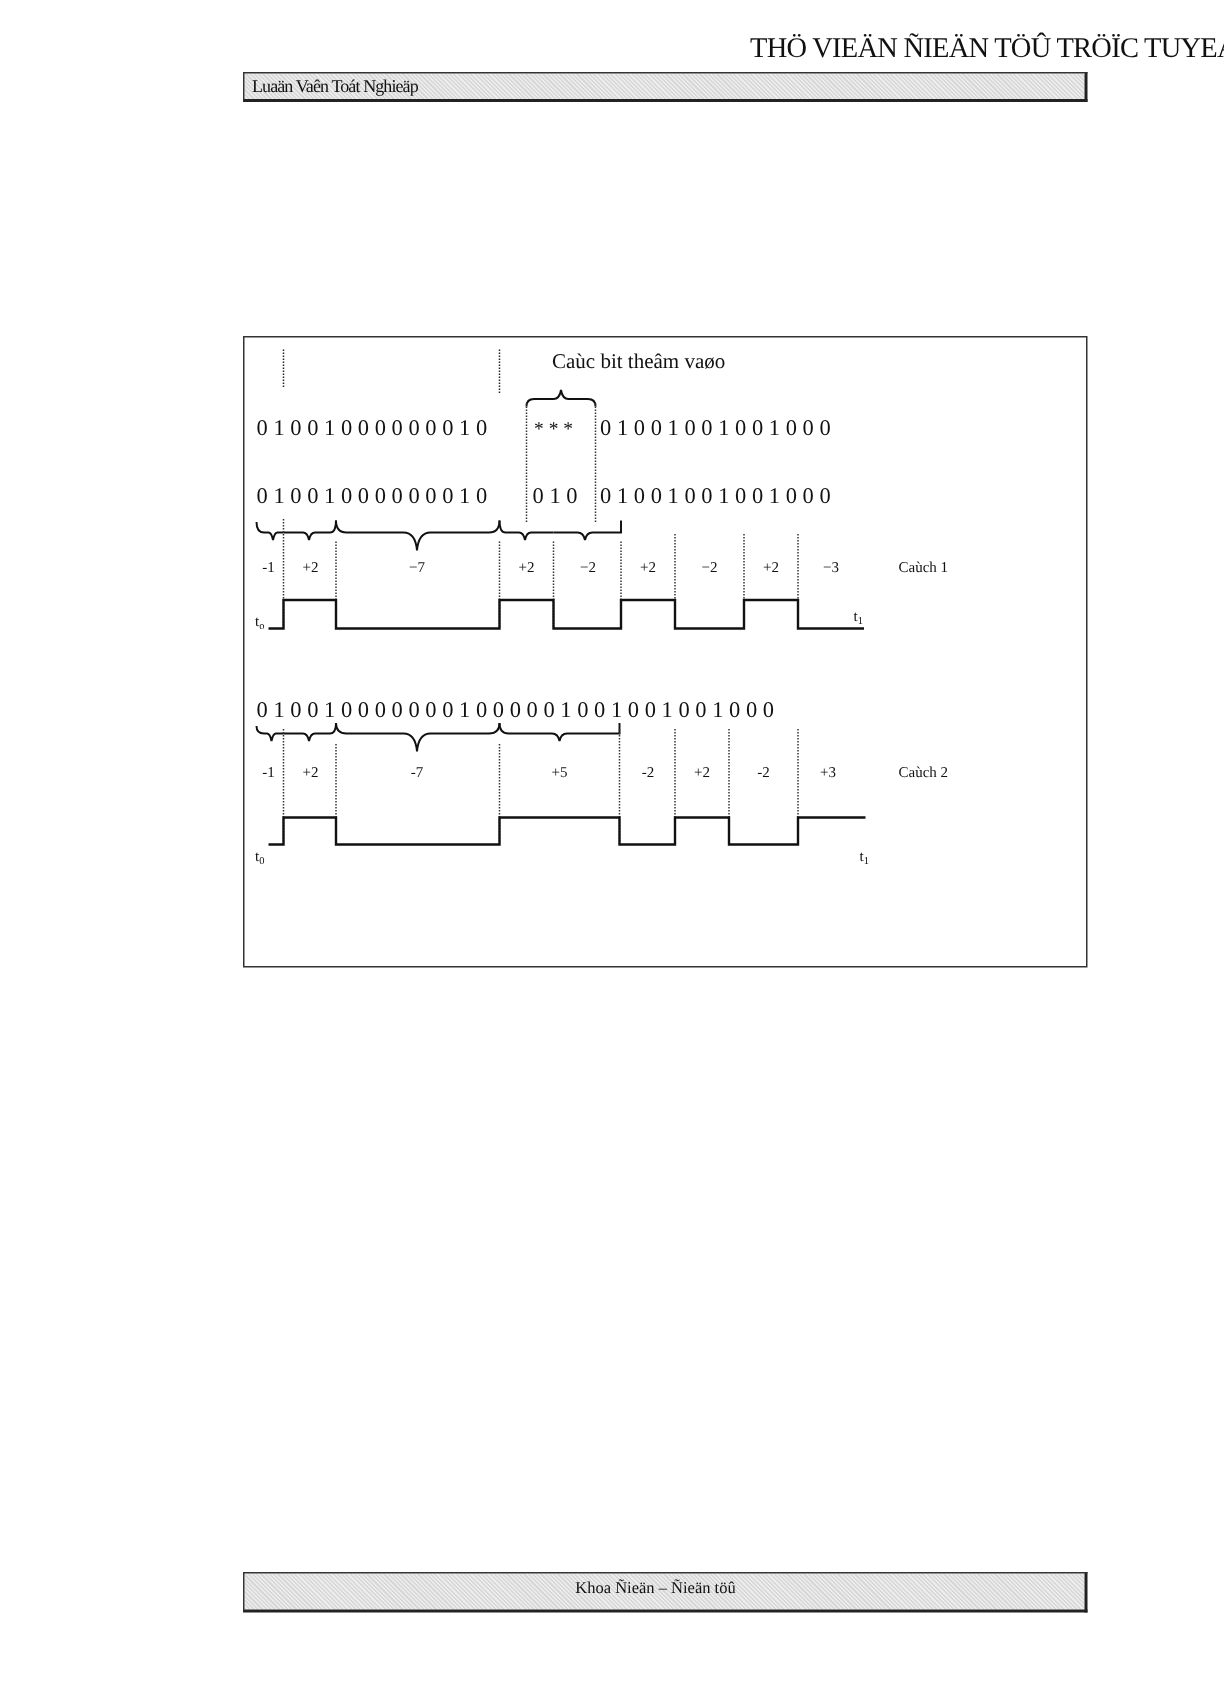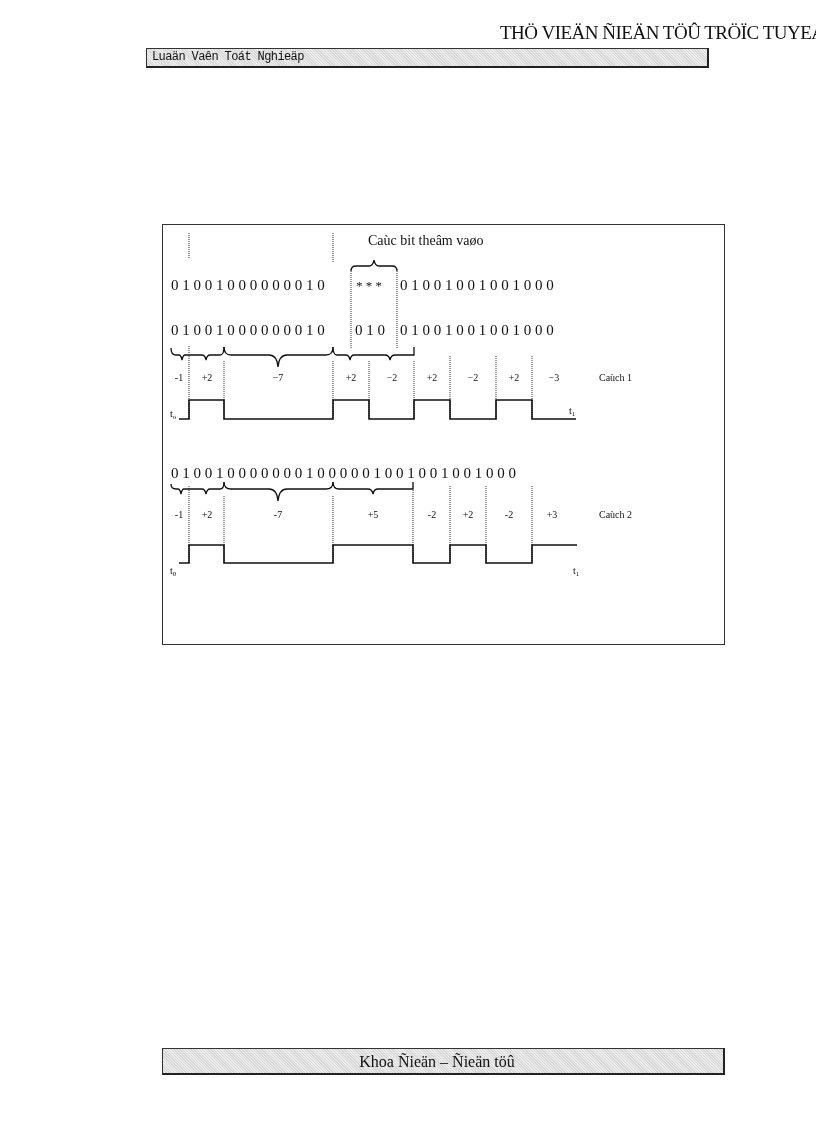--- a/index.html
+++ b/index.html
@@ -1,29 +1,29 @@
 <!DOCTYPE html>
 <html><head>
 <meta charset="utf-8">
 <style>
   html, body { margin:0; padding:0; background:#ffffff; }
   body { width:816px; height:1123px; position:relative; overflow:hidden;
          font-family:"Liberation Serif", "DejaVu Serif", serif; color:#111; }
   .hdr-site { position:absolute; left:500px; top:22px; font-size:19px; letter-spacing:-0.5px;
               white-space:nowrap; color:#111; }
-  .hdr-box { position:absolute; left:146px; top:48px; width:560px; height:17px;
+  .hdr-box { position:absolute; left:162px; top:48px; width:560px; height:17px;
              border:1px solid #333; border-right:2px solid #222; border-bottom:2px solid #222;
-             background: repeating-linear-gradient(45deg,#d8d8d8 0 1px,#ececec 1px 2px); font-family: Liberation Mono, monospace; }
+             background: repeating-linear-gradient(45deg,#d8d8d8 0 1px,#ececec 1px 2px); }
   .hdr-box span { position:absolute; left:5px; top:1px; font-size:12px; letter-spacing:-0.6px; }
   .frame { position:absolute; left:162px; top:224px; width:561px; height:419px;
            border:1px solid #333; background:#fff;text-align:center; }
   .ftr-box { position:absolute; left:162px; top:1048px; width:560px; height:24px;
              border:1px solid #333; border-right:2px solid #222; border-bottom:2px solid #222;
              background: repeating-linear-gradient(45deg,#d8d8d8 0 1px,#ececec 1px 2px); }
-  .ftr-box span { position:absolute; left:0; right:12px; top:4px; text-align:center; font-size:16px; }
+  .ftr-box span { position:absolute; left:0; right:12px; top:4px; text-align:center; font-size:11px; }
   svg text { font-family:"Liberation Serif", "DejaVu Serif", serif; fill:#111; }
 </style>
 </head>
 <body>
 
 <div class="hdr-site">THÖ VIEÄN ÑIEÄN TÖÛ TRÖÏC TUYEÁN</div>
 <div class="hdr-box">
   <span>Luaän Vaên Toát Nghieäp</span>
 </div>
 

